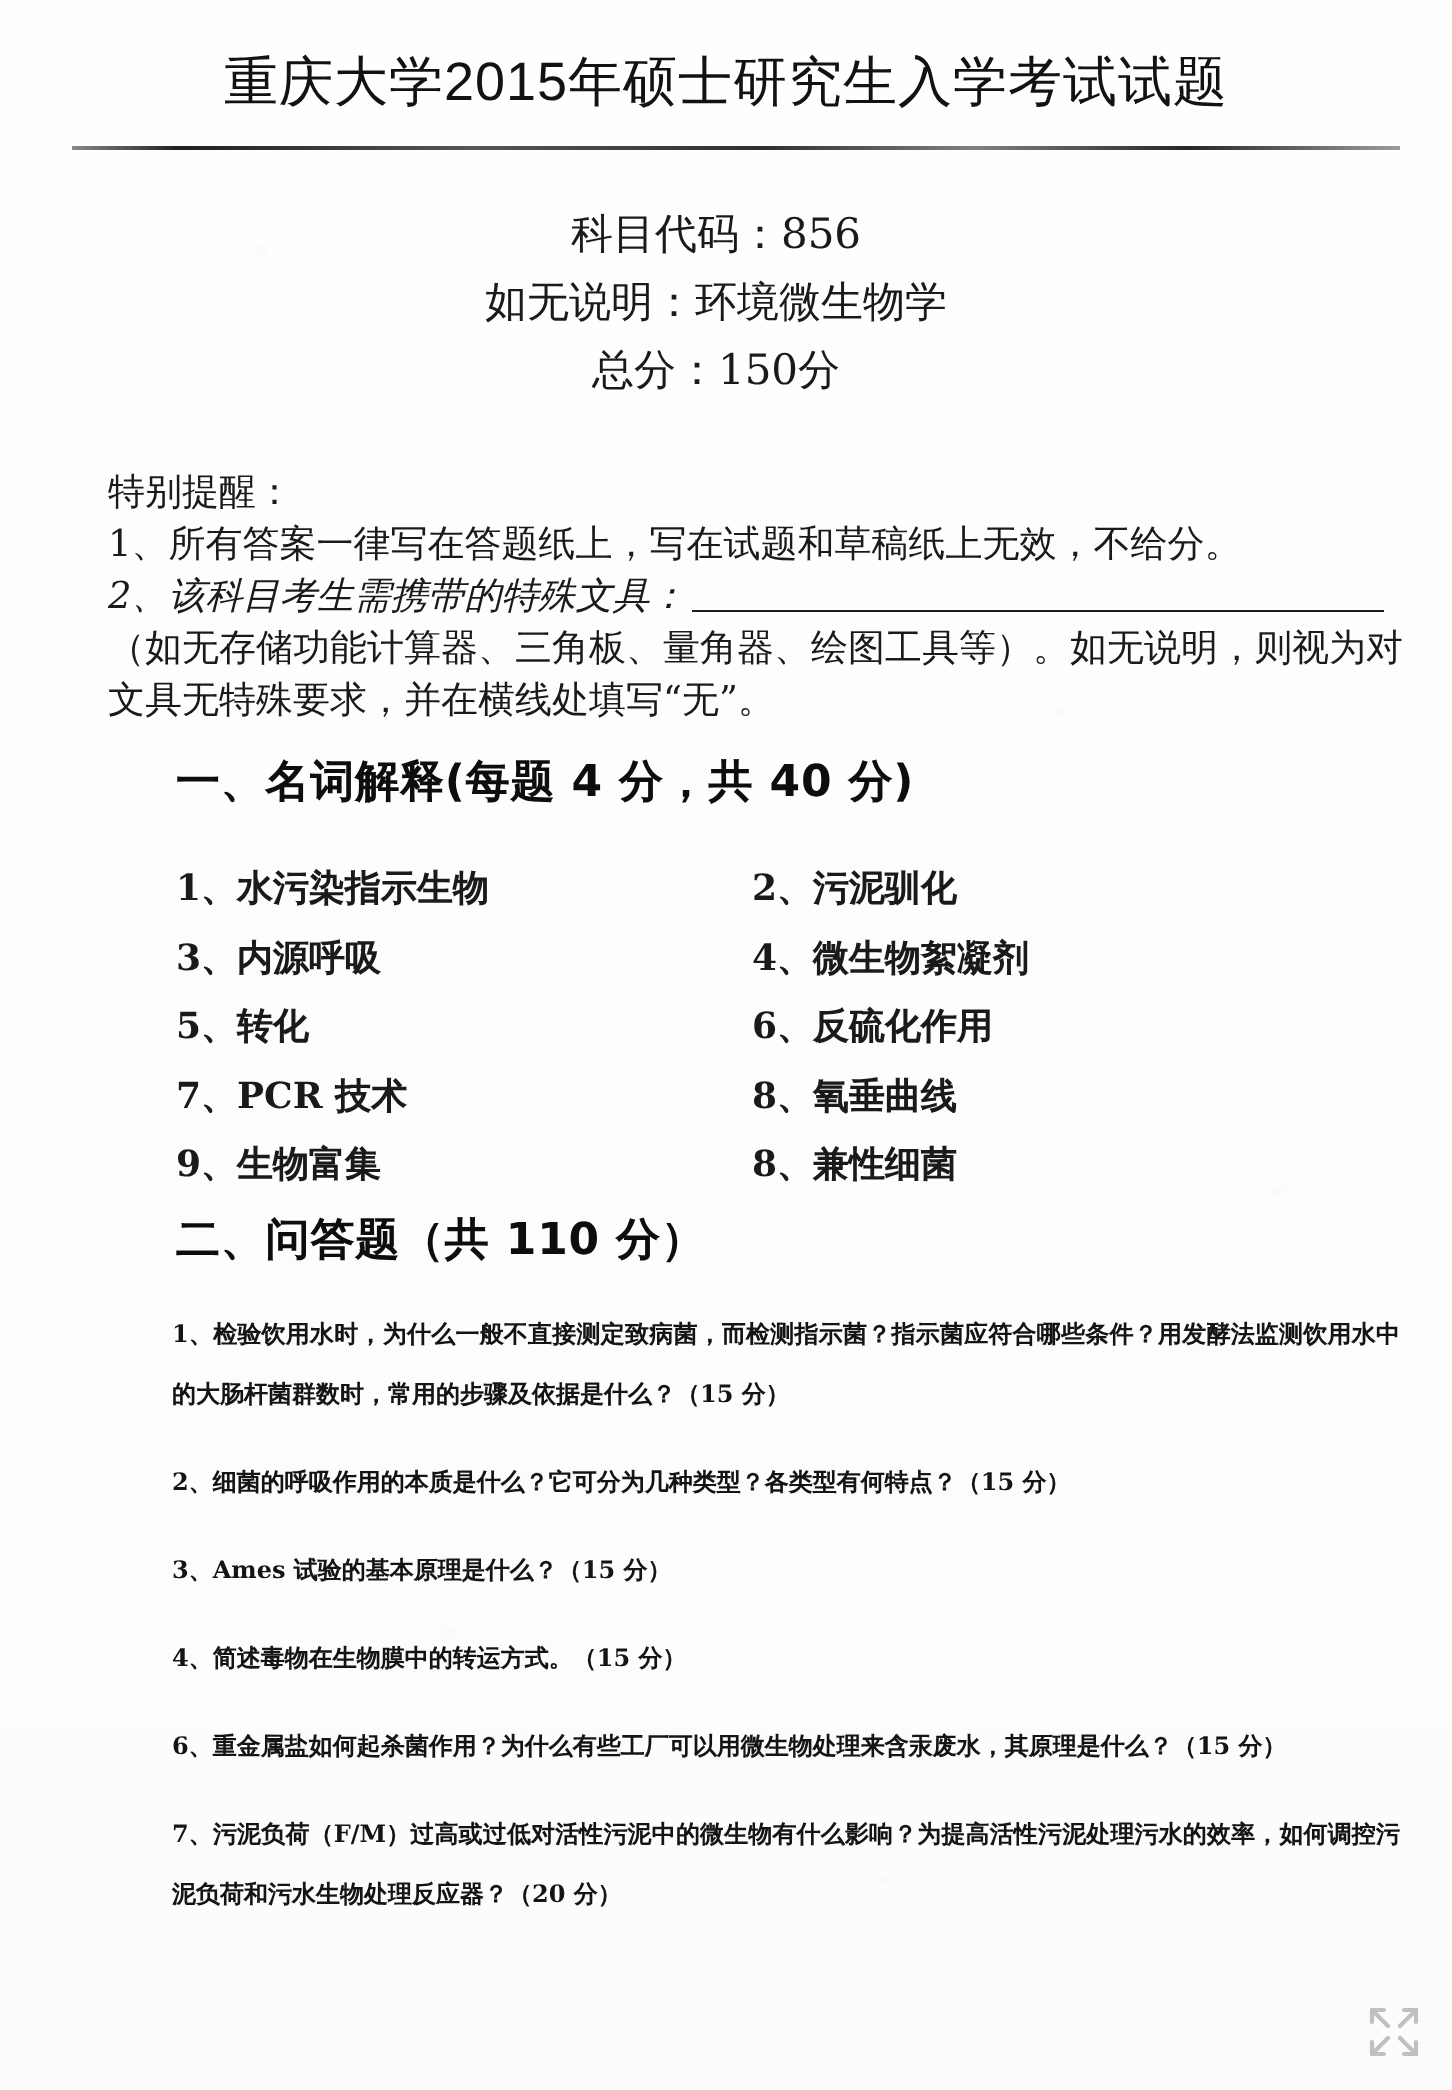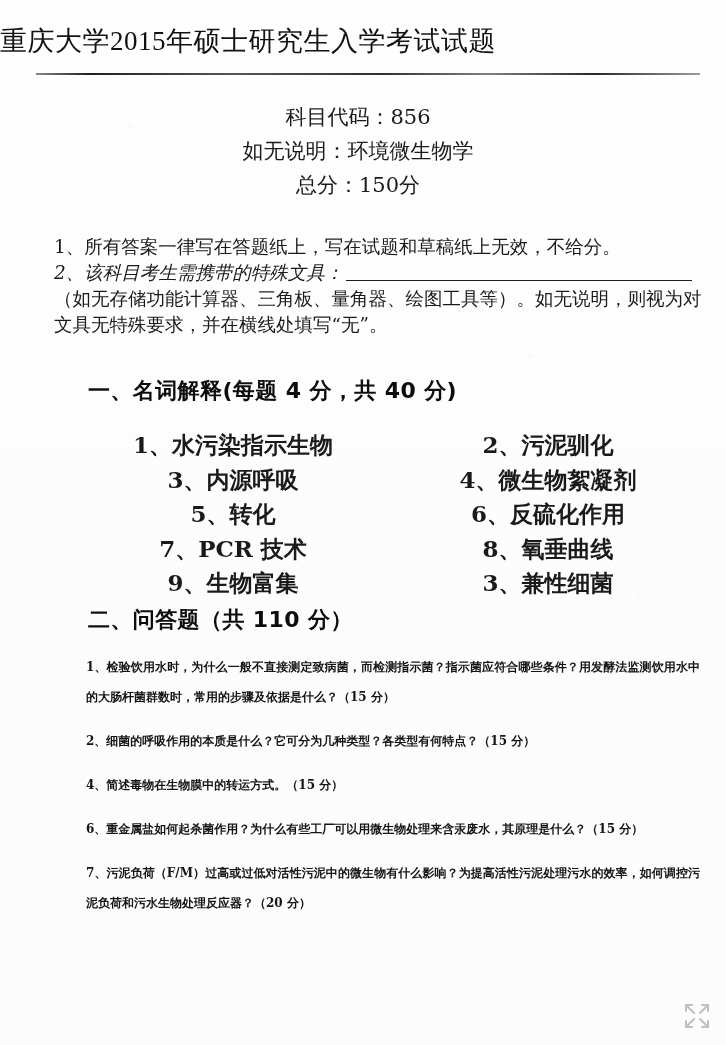--- a/index.html
+++ b/index.html
@@ -29,25 +29,25 @@
       radial-gradient(circle at 61% 90%, rgba(0,0,0,0.012) 0 1.5px, rgba(0,0,0,0) 3px),
       linear-gradient(180deg, #fefefe 0%, #fdfdfd 40%, #fcfcfc 100%);
   }
 
   
   .doc-title {
     position: absolute;
     top: 22px;
     left: 0;
     width: 726px;
-    text-align: left;
+    text-align: center;
     font-size: 27px;
     line-height: 38px;
     letter-spacing: 0.5px;
-    font-family: Liberation Serif, serif;
+    font-family: Liberation Sans, sans-serif;
     color: #121212;
   }
   .title-rule {
     position: absolute;
     top: 73px;
     left: 36px;
     width: 664px;
     height: 2px;
     background: linear-gradient(90deg,
       rgba(40,40,40,0.55) 0%,
@@ -114,28 +114,27 @@
     top: 428px;
     left: 0;
     width: 726px;
     height: 160px;
   }
   .terms-col {
     position: absolute;
     top: 0;
   }
   .terms-col.left  { left: 88px;  width: 290px; }
-  .terms-col.right { left: 388px; width: 320px; }
+  .terms-col.right { left: 376px; width: 320px; }
   .term-item {
-    font-size: 23px;
+    font-size: 18px;
     line-height: 34.5px;
     white-space: pre;
     font-weight: bold;
     font-family: "DejaVu Serif", "Liberation Serif", serif;
-    text-align: center;
   }
 
   
   .questions {
     position: absolute;
     top: 652px;
     left: 86px;
     width: 614px;
   }
   .question {
@@ -169,49 +168,51 @@
 
   <div class="title-rule"></div>
 
   <div class="meta">
     <div class="meta-row"><span class="meta-label">科目代码：</span><span class="meta-value">856</span></div>
     <div class="meta-row"><span class="meta-label">如无说明：</span><span class="meta-value">环境微生物学</span></div>
     <div class="meta-row"><span class="meta-label">总分：</span><span class="meta-value">150分</span></div>
   </div>
 
   <div class="notice">
+    <div class="notice-line">特别提醒：</div>
     <div class="notice-line">1、所有答案一律写在答题纸上，写在试题和草稿纸上无效，不给分。</div>
     <div class="notice-line"><span class="notice-inline">2、该科目考生需携带的特殊文具：</span><span class="blank-underline"></span></div>
     <div class="notice-line">（如无存储功能计算器、三角板、量角器、绘图工具等）。如无说明，则视为对文具无特殊要求，并在横线处填写“无”。</div>
   </div>
 
   <div class="section-heading" id="sec1-heading">一、名词解释(每题 4 分，共 40 分)</div>
 
   <div class="terms">
     <div class="terms-col left">
       <div class="term-item">1、水污染指示生物</div>
       <div class="term-item">3、内源呼吸</div>
       <div class="term-item">5、转化</div>
       <div class="term-item">7、PCR 技术</div>
       <div class="term-item">9、生物富集</div>
     </div>
     <div class="terms-col right">
       <div class="term-item">2、污泥驯化</div>
       <div class="term-item">4、微生物絮凝剂</div>
       <div class="term-item">6、反硫化作用</div>
       <div class="term-item">8、氧垂曲线</div>
-      <div class="term-item">3、兼性细菌</div>
+      <div class="term-item">8、兼性细菌</div>
     </div>
   </div>
 
   <div class="section-heading" id="sec2-heading">二、问答题（共 110 分）</div>
 
   <div class="questions">
     <div class="question">1、检验饮用水时，为什么一般不直接测定致病菌，而检测指示菌？指示菌应符合哪些条件？用发酵法监测饮用水中的大肠杆菌群数时，常用的步骤及依据是什么？（15 分）</div>
     <div class="question">2、细菌的呼吸作用的本质是什么？它可分为几种类型？各类型有何特点？（15 分）</div>
+    <div class="question">3、Ames 试验的基本原理是什么？（15 分）</div>
     <div class="question">4、简述毒物在生物膜中的转运方式。（15 分）</div>
     <div class="question">6、重金属盐如何起杀菌作用？为什么有些工厂可以用微生物处理来含汞废水，其原理是什么？（15 分）</div>
     <div class="question">7、污泥负荷（F/M）过高或过低对活性污泥中的微生物有什么影响？为提高活性污泥处理污水的效率，如何调控污泥负荷和污水生物处理反应器？（20 分）</div>
   </div>
 
   <div class="expand-control">
     <svg width="30" height="30" viewBox="0 0 30 30" aria-hidden="true">
       <g fill="none" stroke="#8e8e99" stroke-width="2.1" stroke-linecap="round" stroke-linejoin="round">
         <polyline points="4,10 4,4 10,4"></polyline>
         <line x1="4" y1="4" x2="12" y2="12"></line>

